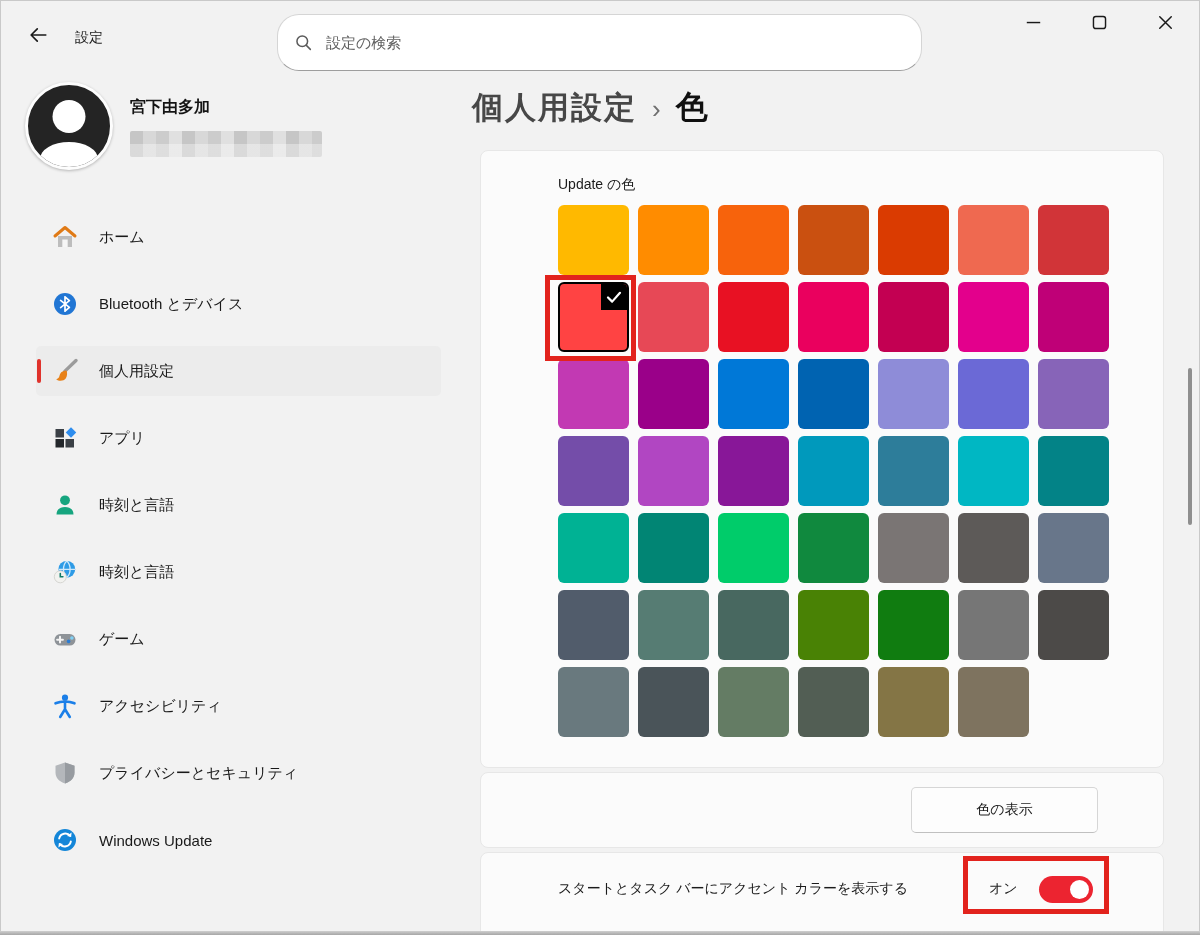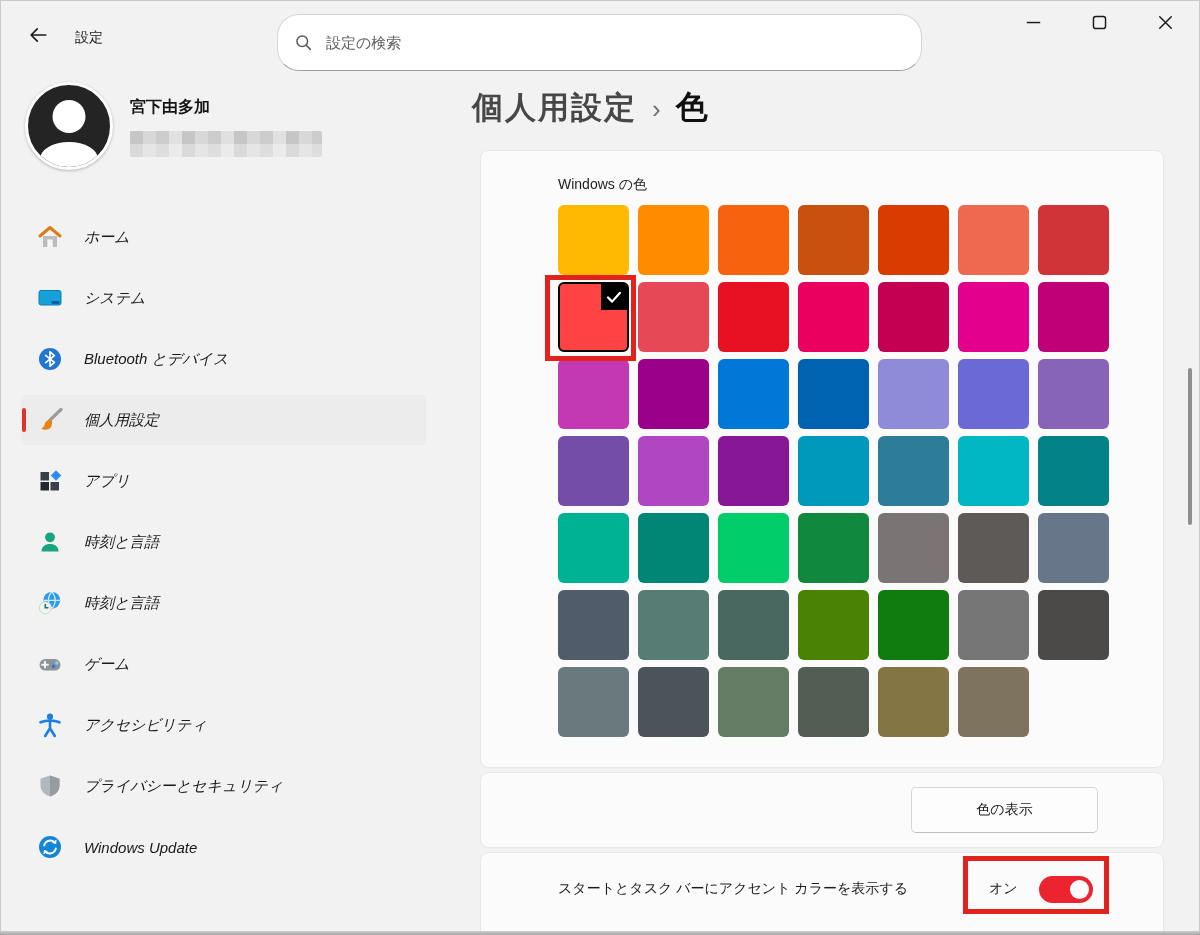--- a/index.html
+++ b/index.html
@@ -33,21 +33,21 @@
   .avatar { position:absolute; left:25px; top:82px; width:88px; height:88px; border-radius:50%; background:#242424; overflow:hidden; border:3px solid #fdfdfd; box-shadow:0 1px 3px rgba(0,0,0,.25); }
   .avatar .head { position:absolute; left:50%; top:15px; transform:translateX(-50%); width:33px; height:33px; border-radius:50%; background:#fff; }
   .avatar .bod  { position:absolute; left:50%; bottom:-9px; transform:translateX(-50%); width:58px; height:34px; border-radius:50% 50% 0 0; background:#fff; }
   .user-name { position:absolute; left:130px; top:97px; font-size:16px; font-weight:bold; color:#141414; }
   .user-email-redacted {
     position:absolute; left:130px; top:131px; width:192px; height:26px; border-radius:2px;
     background:
       repeating-linear-gradient(0deg, rgba(255,255,255,.35) 0 13px, rgba(255,255,255,0) 13px 26px),
       repeating-linear-gradient(90deg, #c6c6c6 0 13px, #d8d8d8 13px 26px, #cccccc 26px 39px, #e0e0e0 39px 52px);
   }
-  .nav { position:absolute; left:21px; top:212px; width:405px; display:flex; flex-direction:column; gap:11px;font-style:italic; }
+  .nav { position:absolute; left:36px; top:212px; width:405px; display:flex; flex-direction:column; gap:17px; }
   .nav-item { height:50px; border-radius:5px; display:flex; align-items:center; padding-left:15px; position:relative; cursor:default; }
   .nav-item.selected { background:#ececec; }
   .nav-item.selected::before {
     content:""; position:absolute; left:1px; top:13px; width:3.5px; height:24px;
     border-radius:2px; background:var(--accent-bar,#e0332c);
   }
   .nav-icon { width:28px; height:28px; margin-right:20px; flex:none; }
   .nav-icon svg { width:28px; height:28px; display:block; }
   .nav-label { font-size:15px; color:#191919; white-space:nowrap; }
   
@@ -138,30 +138,20 @@
             <path d="M7 13v11h14V13z" fill="#bdbdbd"></path>
             <path d="M4 13 14 4.5 24 13" fill="none" stroke="#e07a16" stroke-width="3" stroke-linecap="round" stroke-linejoin="round"></path>
             <rect x="11.3" y="16.5" width="5.4" height="7.5" fill="#f6f6f6"></rect>
           </svg>
         </span>
         <span class="nav-label">ホーム</span>
       </div>
       <div class="nav-item">
         <span class="nav-icon">
           <svg viewBox="0 0 28 28">
-            <rect x="3" y="6.5" width="22" height="14.5" rx="2" fill="#16a0da"></rect>
-            <rect x="3" y="6.5" width="22" height="14.5" rx="2" fill="none" stroke="#0d7ab8" stroke-width="1"></rect>
-            <rect x="15.5" y="17" width="8" height="3" rx="1" fill="#0b5fa4"></rect>
-          </svg>
-        </span>
-        <span class="nav-label">システム</span>
-      </div>
-      <div class="nav-item">
-        <span class="nav-icon">
-          <svg viewBox="0 0 28 28">
             <circle cx="14" cy="14" r="11" fill="#2176d4"></circle>
             <path d="M14 6.8v14.4M14 6.8l4.4 3.9-8.8 6.9M14 21.2l4.4-3.9-8.8-6.9" stroke="#fff" stroke-width="1.7" fill="none" stroke-linecap="round" stroke-linejoin="round"></path>
           </svg>
         </span>
         <span class="nav-label">Bluetooth とデバイス</span>
       </div>
       <div class="nav-item selected">
         <span class="nav-icon">
           <svg viewBox="0 0 28 28">
             <path d="M25 3.5 13.7 14.4" stroke="#9b9b9b" stroke-width="3.4" stroke-linecap="round"></path>
@@ -243,21 +233,21 @@
       </div>
     </div>
 
   <div class="breadcrumb">
     <span class="bc-parent">個人用設定</span>
     <span class="bc-sep">›</span>
     <span class="bc-current">色</span>
   </div>
 
   <div class="card card-grid">
-    <div class="wc-label">Windows の色</div>
+    <div class="wc-label">Update の色</div>
     <div class="palette" id="palette">
         <div class="swatch" style="background: rgb(255, 185, 0); grid-area: 1 / 1;"></div>
         <div class="swatch" style="background: rgb(255, 140, 0); grid-area: 1 / 2;"></div>
         <div class="swatch" style="background: rgb(247, 99, 12); grid-area: 1 / 3;"></div>
         <div class="swatch" style="background: rgb(202, 80, 16); grid-area: 1 / 4;"></div>
         <div class="swatch" style="background: rgb(218, 59, 1); grid-area: 1 / 5;"></div>
         <div class="swatch" style="background: rgb(239, 105, 80); grid-area: 1 / 6;"></div>
         <div class="swatch" style="background: rgb(209, 52, 56); grid-area: 1 / 7;"></div>
         <div class="swatch selected" style="background: rgb(255, 67, 67); grid-area: 2 / 1;">
           <div class="check-tab">

